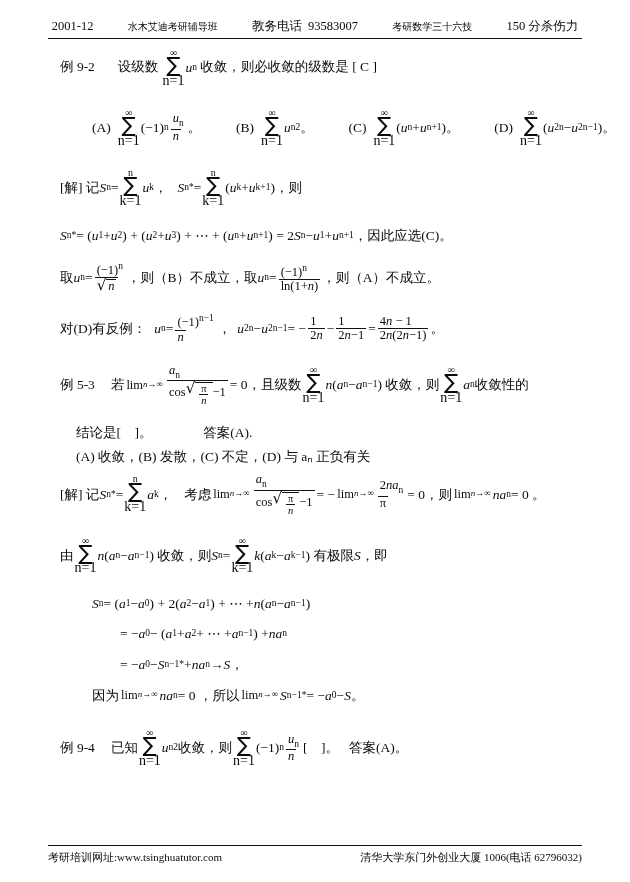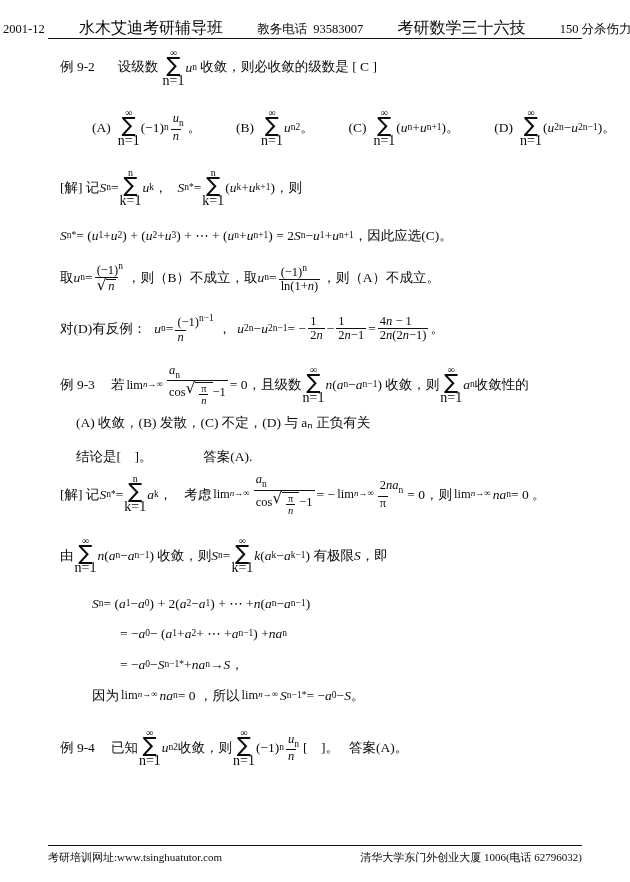--- a/index.html
+++ b/index.html
@@ -18,21 +18,21 @@
   }
   
   .header{
     position:absolute;left:0;top:18px;width:630px;
     text-align:center;
     font-size:12.5px;
     letter-spacing:0px;
     white-space:nowrap;
   }
   .header span{margin:0 3px;}
-  .header .big{font-size:16px;font-family:Liberation Mono, monospace;}
+  .header .big{font-size:10px;font-family:Liberation Mono, monospace;}
   .hrule{
     position:absolute;left:48px;top:38px;width:534px;height:1px;
     background:#111;
   }
   .frule{
     position:absolute;left:48px;top:845px;width:534px;height:1px;
     background:#111;
   }
   
   .footer{
@@ -261,21 +261,21 @@
         <span class="frac">
             <span class="num">4<span class="it">n</span> − 1</span>
             <span class="den">2<span class="it">n</span>(2<span class="it">n</span>−1)</span>
           </span>
         。
       </span>
     </div>
 
     <div class="line gap-l">
       <span class="mrow">
-        <span>例 9-3</span>
+        <span>例 5-3</span>
         <span class="sp"></span>
         若
         <span class="lim">
             <span class="lt">lim</span>
             <span class="lb"><span class="it">n</span>→∞</span>
           </span>
         <span class="frac">
           <span class="num"><span class="it">a</span><sub>n</sub></span>
           <span class="den">cos<span class="sqrt">
                 <span class="rad">√</span>
@@ -294,27 +294,27 @@
         <span class="it">n</span>(<span class="it">a</span><sub>n</sub> − <span class="it">a</span><sub>n−1</sub>) 收敛，则
         <span class="sum">
             <span class="up">∞</span>
             <span class="sg">∑</span>
             <span class="dn">n=1</span>
           </span>
         <span class="it">a</span><sub>n</sub> 收敛性的
       </span>
     </div>
 
-    <div class="line ind1 gap-s">(A) 收敛，(B) 发散，(C) 不定，(D) 与 aₙ 正负有关</div>
-
     <div class="line ind1 gap-l">
       <span>结论是[　]。</span>
       <span class="sp3"></span>
       <span>答案(A).</span>
     </div>
+
+    <div class="line ind1 gap-s">(A) 收敛，(B) 发散，(C) 不定，(D) 与 aₙ 正负有关</div>
 
     <div class="line gap-s">
       <span class="mrow">
         [解] 记 <span class="it">S</span><sub>n</sub><sup>*</sup> =
         <span class="sum">
             <span class="up">n</span>
             <span class="sg">∑</span>
             <span class="dn">k=1</span>
           </span>
         <span class="it">a</span><sub>k</sub> ，

